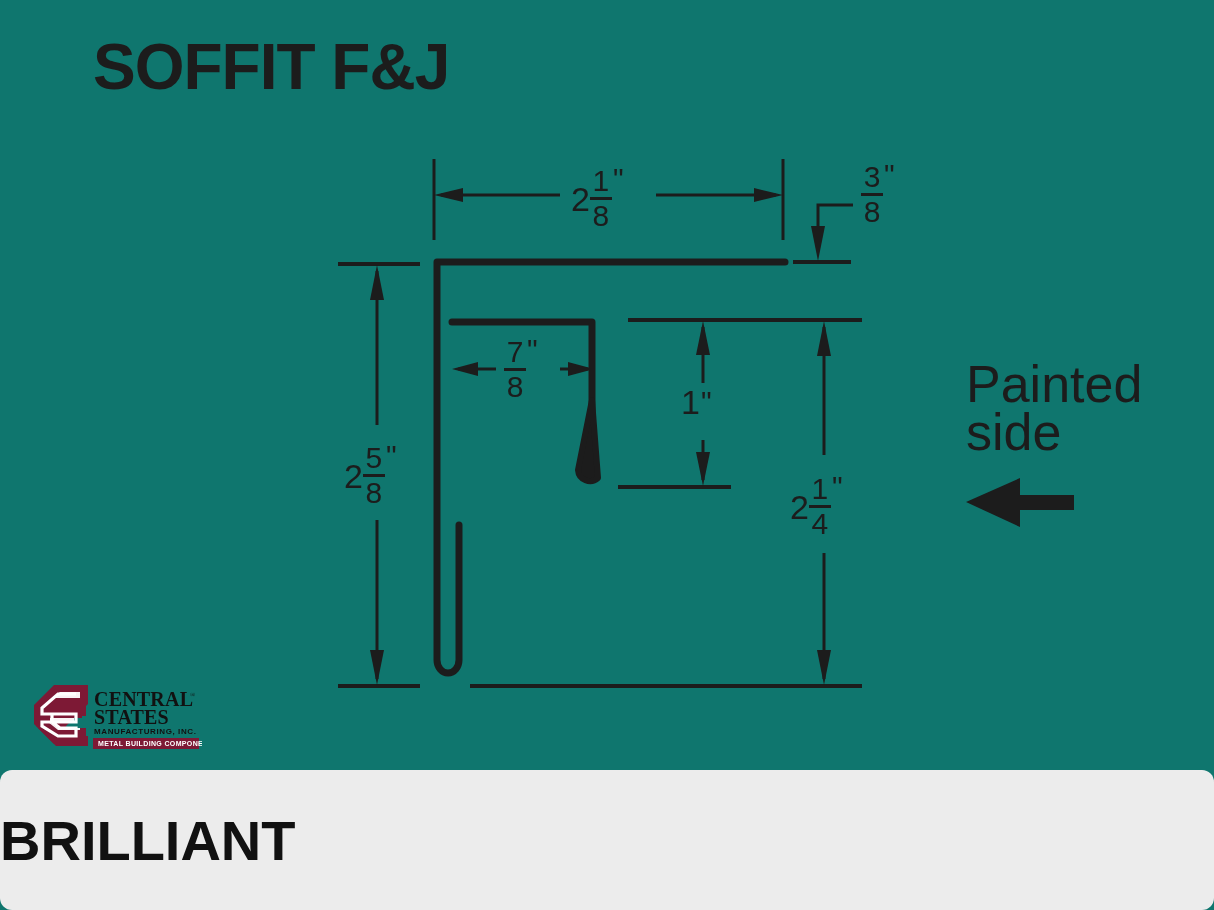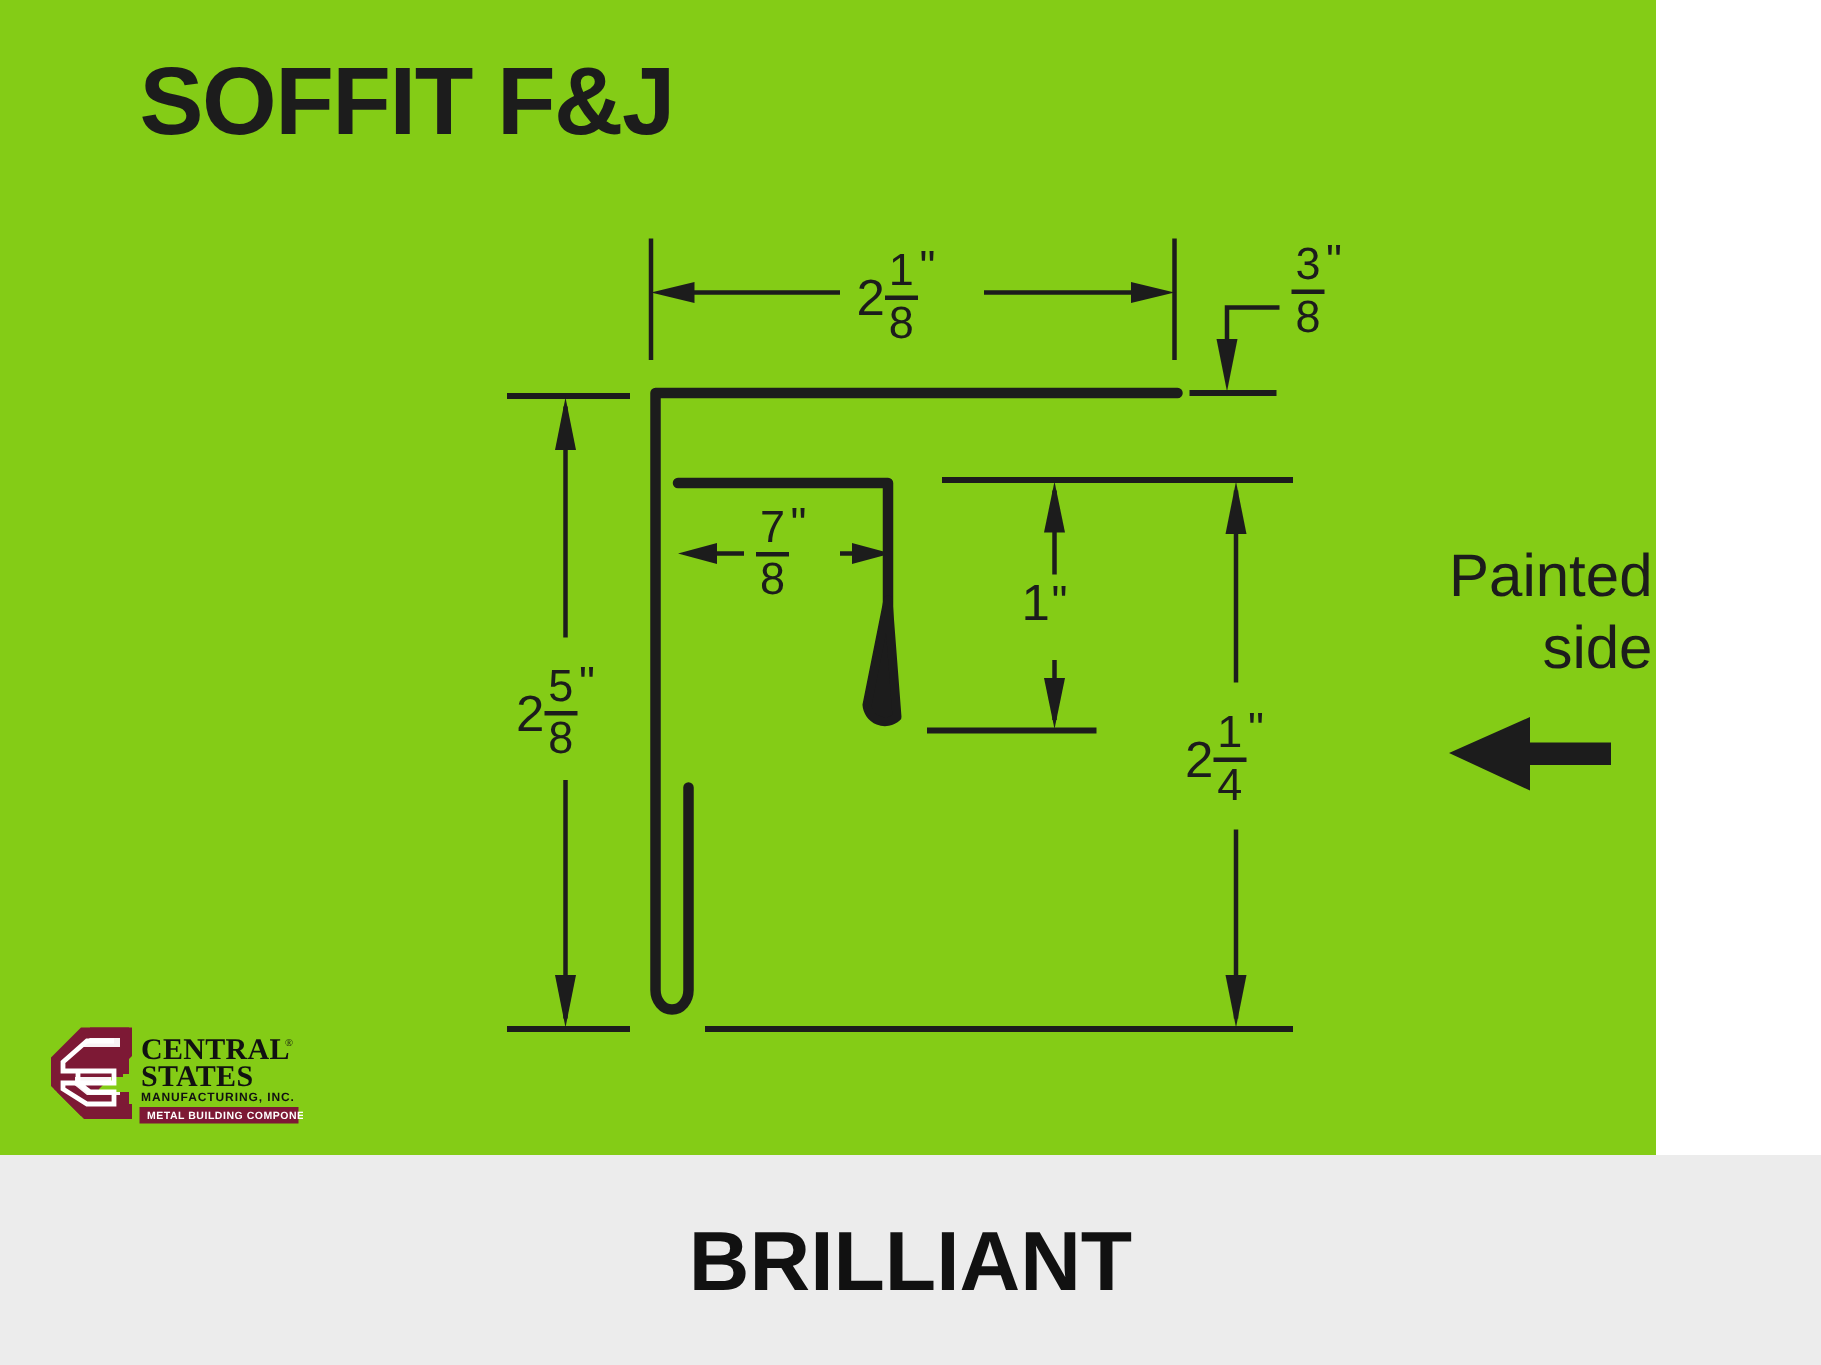--- a/index.html
+++ b/index.html
@@ -11,23 +11,23 @@
   body {
     width: 1214px;
     height: 910px;
     font-family: "Liberation Sans", sans-serif;
     color: #1a1a1a;
     overflow: hidden;
     position: relative;
   }
   .page {
     position: relative;
-    width: 1104px;
+    width: 1214px;
     height: 910px;
-    background: #84cc16;
+    background: #0f766e;
   }
 
   
   .title-main {
     position: absolute;
     left: 93px;
     top: 35px;
     font-size: 64px;
     font-weight: bold;
     letter-spacing: -1px;
@@ -44,26 +44,25 @@
     line-height: 1;
     color: #1c1c1c;
     white-space: nowrap;
   }
 
   
   .painted-side {
     position: absolute;
     left: 966px;
     top: 360px;
-    font-size: 40px;
+    font-size: 52px;
     line-height: 48px;
     font-weight: normal;
     color: #1c1c1c;
     white-space: nowrap;
-    text-align: right;
   }
   .for-alum {
     position: absolute;
     left: 784px;
     top: 720px;
     font-size: 36px;
     font-weight: normal;
     color: #1c1c1c;
     white-space: nowrap;
   }
@@ -134,21 +133,22 @@
   
   .banner {
     position: absolute;
     left: 0;
     top: 770px;
     width: 1214px;
     height: 140px;
     background: #ececec;
     display: flex;
     align-items: center;
-    justify-content: center;
+    justify-content: flex-start;
+    border-radius: 12px;
   }
   .banner-text {
     font-size: 56px;
     font-weight: bold;
     letter-spacing: 0px;
     color: #111111;
   }
 
   
   .logo {

